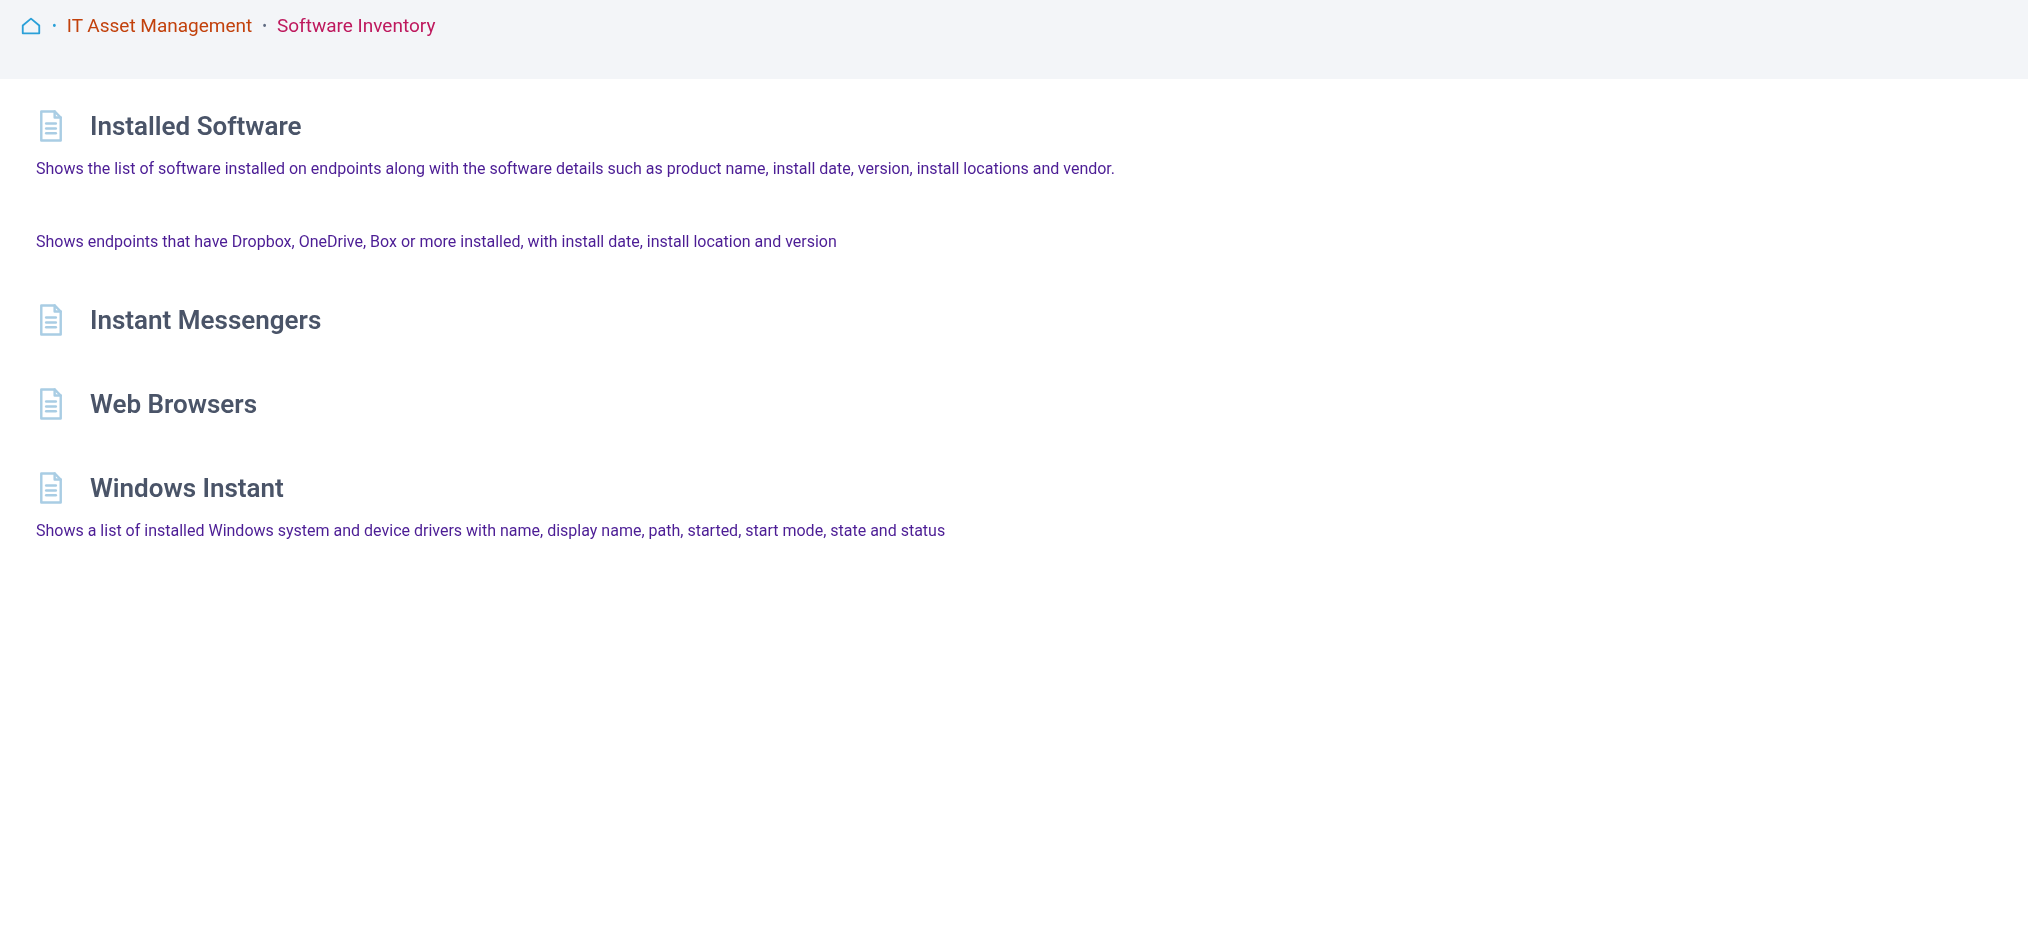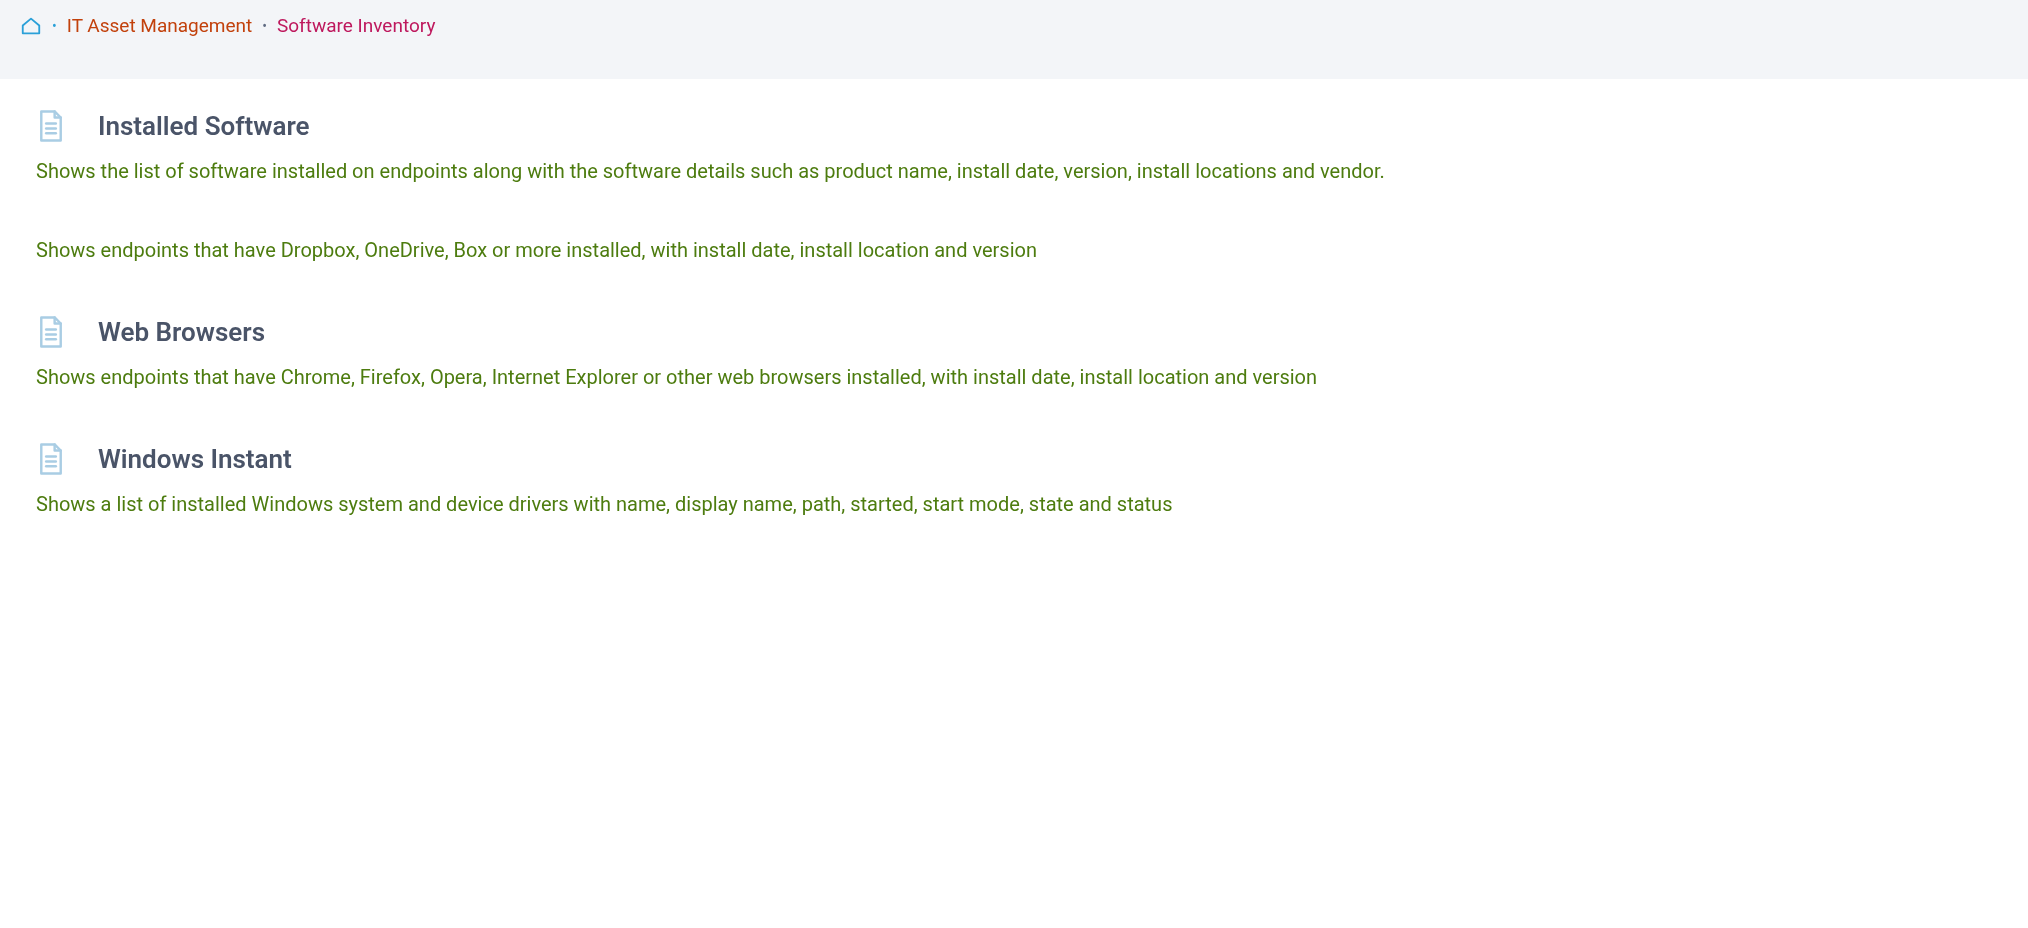--- a/index.html
+++ b/index.html
@@ -43,36 +43,36 @@
   .content {
     padding: 30px 36px 40px 36px;
     background: #ffffff;
   }
   .report-item {
     margin-bottom: 50px;
   }
   .report-header {
     display: flex;
     align-items: center;
-    gap: 32px;
+    gap: 24px;
     margin-bottom: 14px;
   }
   .report-icon {
     color: #a9cde4;
     display: inline-flex;
   }
   .report-title {
     font-size: 26px;
     font-weight: 600;
     color: #4a5468;
     cursor: pointer;
   }
   .report-desc {
-    font-size: 20px;
-    color: #4d7c0f;
+    font-size: 16px;
+    color: #4c1d95;
     line-height: 1.45;
   }
 </style>
 </head>
 <body>
 
 <div class="breadcrumb-bar">
   <span class="home-icon">
     <svg width="22" height="22" viewBox="0 0 24 24" fill="none" stroke="currentColor" stroke-width="2" stroke-linecap="round" stroke-linejoin="round">
       <path d="M3 11.5 L12 4 L21 11.5 L21 20 L3 20 Z"></path>
@@ -100,36 +100,47 @@
       <span class="report-title">Installed Software</span>
     </div>
     <div class="report-desc">Shows the list of software installed on endpoints along with the software details such as product name, install date, version, install locations and vendor.</div>
   </div>
 
   <div class="report-item">
     <div class="report-desc">Shows endpoints that have Dropbox, OneDrive, Box or more installed, with install date, install location and version</div>
   </div>
 
   <div class="report-item">
+    <div class="report-header">
+      <span class="report-icon">
+        <svg width="30" height="34" viewBox="0 0 24 28" fill="none" stroke="currentColor" stroke-width="2" stroke-linecap="round" stroke-linejoin="round">
+          <path d="M4 2 L15 2 L20 7 L20 26 L4 26 Z"></path>
+          <path d="M15 2 L15 7 L20 7"></path>
+          <line x1="8" y1="12" x2="16" y2="12"></line>
+          <line x1="8" y1="16" x2="16" y2="16"></line>
+          <line x1="8" y1="20" x2="16" y2="20"></line>
+        </svg>
+      </span>
+      <span class="report-title">Instant Messengers</span>
+    </div>
   </div>
 
   <div class="report-item">
     <div class="report-header">
       <span class="report-icon">
         <svg width="30" height="34" viewBox="0 0 24 28" fill="none" stroke="currentColor" stroke-width="2" stroke-linecap="round" stroke-linejoin="round">
           <path d="M4 2 L15 2 L20 7 L20 26 L4 26 Z"></path>
           <path d="M15 2 L15 7 L20 7"></path>
           <line x1="8" y1="12" x2="16" y2="12"></line>
           <line x1="8" y1="16" x2="16" y2="16"></line>
           <line x1="8" y1="20" x2="16" y2="20"></line>
         </svg>
       </span>
       <span class="report-title">Web Browsers</span>
     </div>
-    <div class="report-desc">Shows endpoints that have Chrome, Firefox, Opera, Internet Explorer or other web browsers installed, with install date, install location and version</div>
   </div>
 
   <div class="report-item">
     <div class="report-header">
       <span class="report-icon">
         <svg width="30" height="34" viewBox="0 0 24 28" fill="none" stroke="currentColor" stroke-width="2" stroke-linecap="round" stroke-linejoin="round">
           <path d="M4 2 L15 2 L20 7 L20 26 L4 26 Z"></path>
           <path d="M15 2 L15 7 L20 7"></path>
           <line x1="8" y1="12" x2="16" y2="12"></line>
           <line x1="8" y1="16" x2="16" y2="16"></line>

